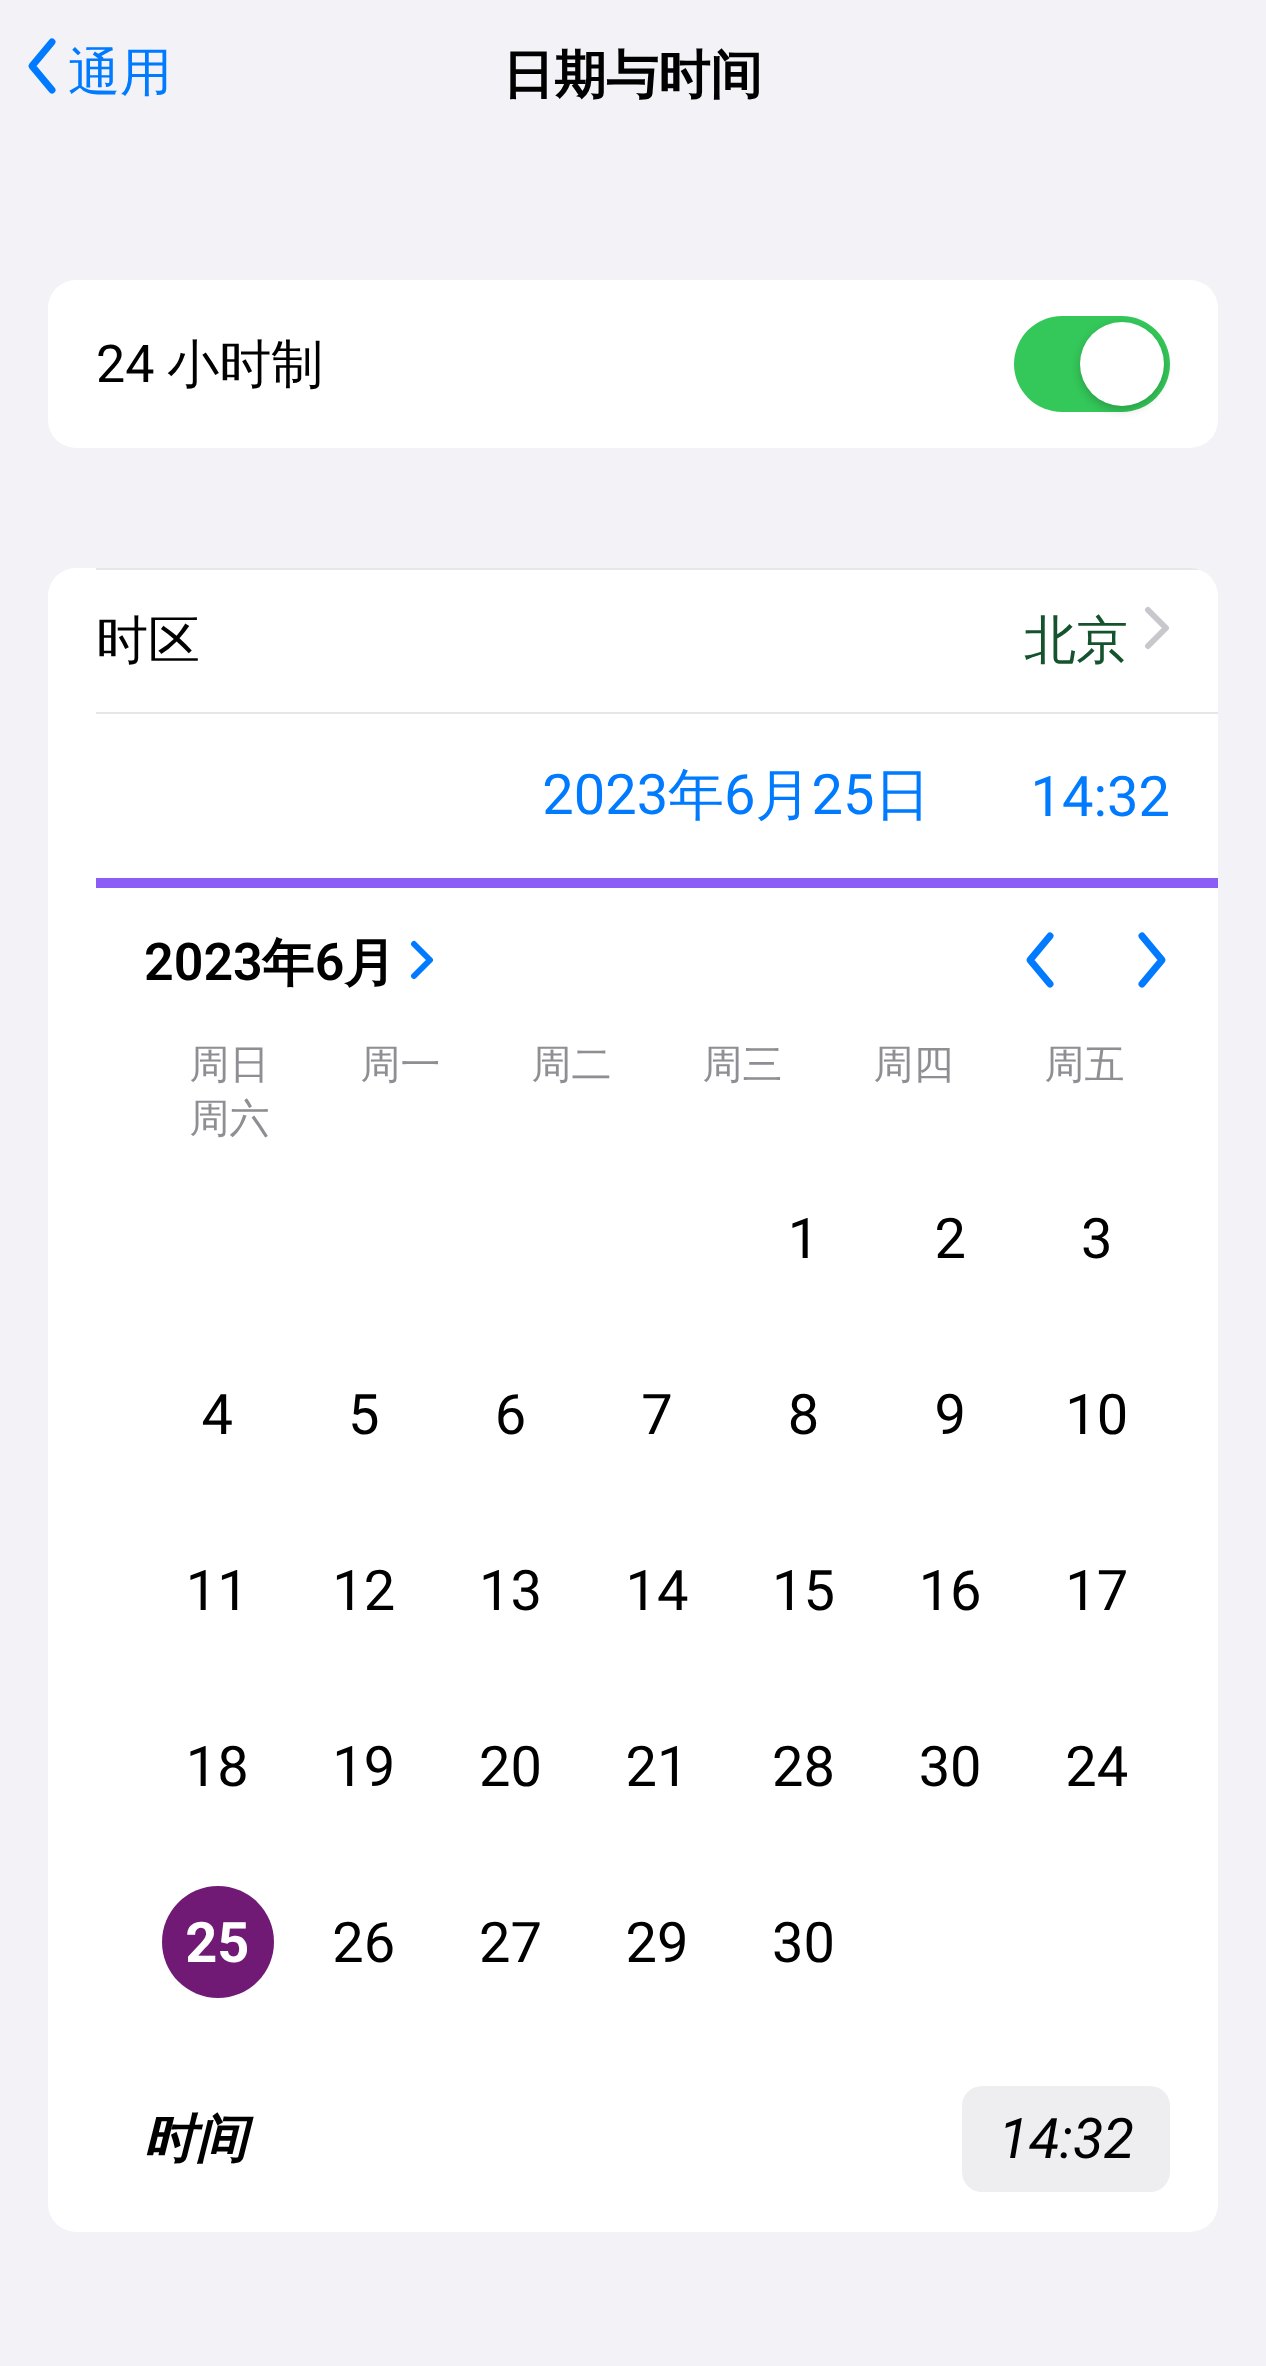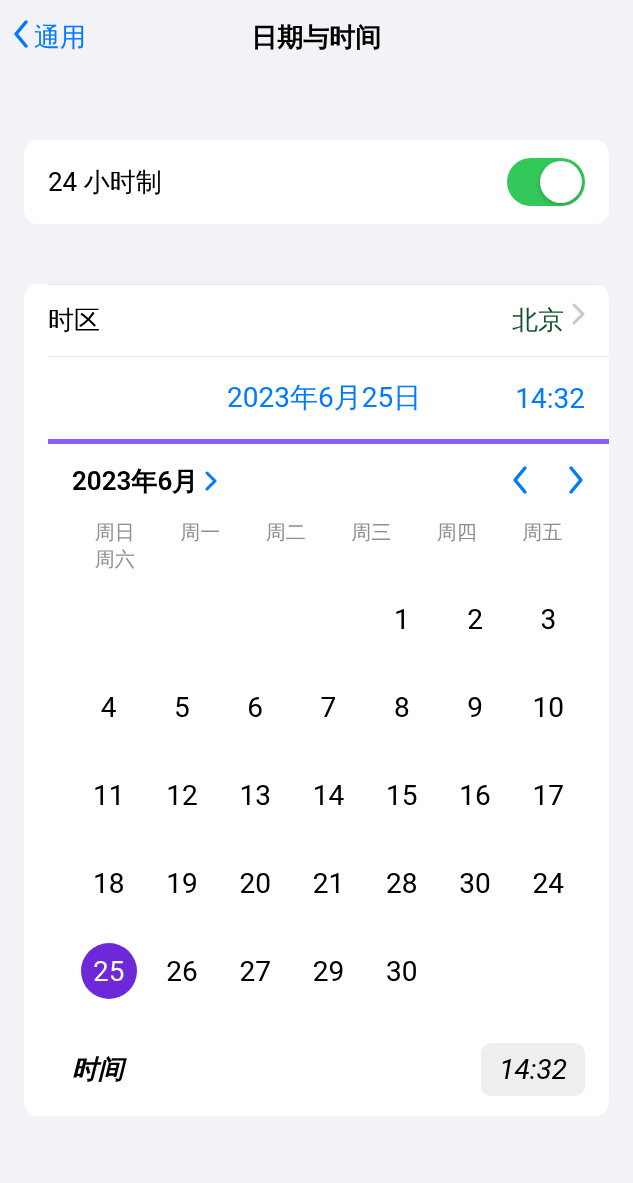--- a/index.html
+++ b/index.html
@@ -89,21 +89,21 @@
       margin-left: 8px;
     }
     .chevron-right svg { width: 13px; height: 22px; }
     .datetime-row {
       display: flex;
       align-items: center;
       justify-content: flex-end;
       padding: 22px 24px;
       border-top: 1px solid #e5e5ea;
       margin-left: 24px;
-      gap: 94px;
+      gap: 50px;
     }
     .datetime-row .date-val, .datetime-row .time-val {
       color: #007aff;
       font-size: 28px;
     }
     .calendar-section {
       padding: 20px 24px 20px 24px;
       border-top: 5px solid #8b5cf6;
       margin-left: 24px;
     }
@@ -156,24 +156,24 @@
       cursor: pointer;
       display: flex;
       align-items: center;
       justify-content: center;
       height: 56px;
       width: 56px;
       margin: 0 auto;
     }
     .day.empty { cursor: default; }
     .day.selected {
-      background: #6d28d9;
+      background: #701a75;
       color: #fff;
       border-radius: 50%;
-      font-weight: 400;
+      font-weight: 700;
     }
     .time-row {
       display: flex;
       align-items: center;
       justify-content: space-between;
       padding: 24px 24px 20px 24px;
       font-size: 26px;
       font-weight: 600;
       border-top: none;
     }

